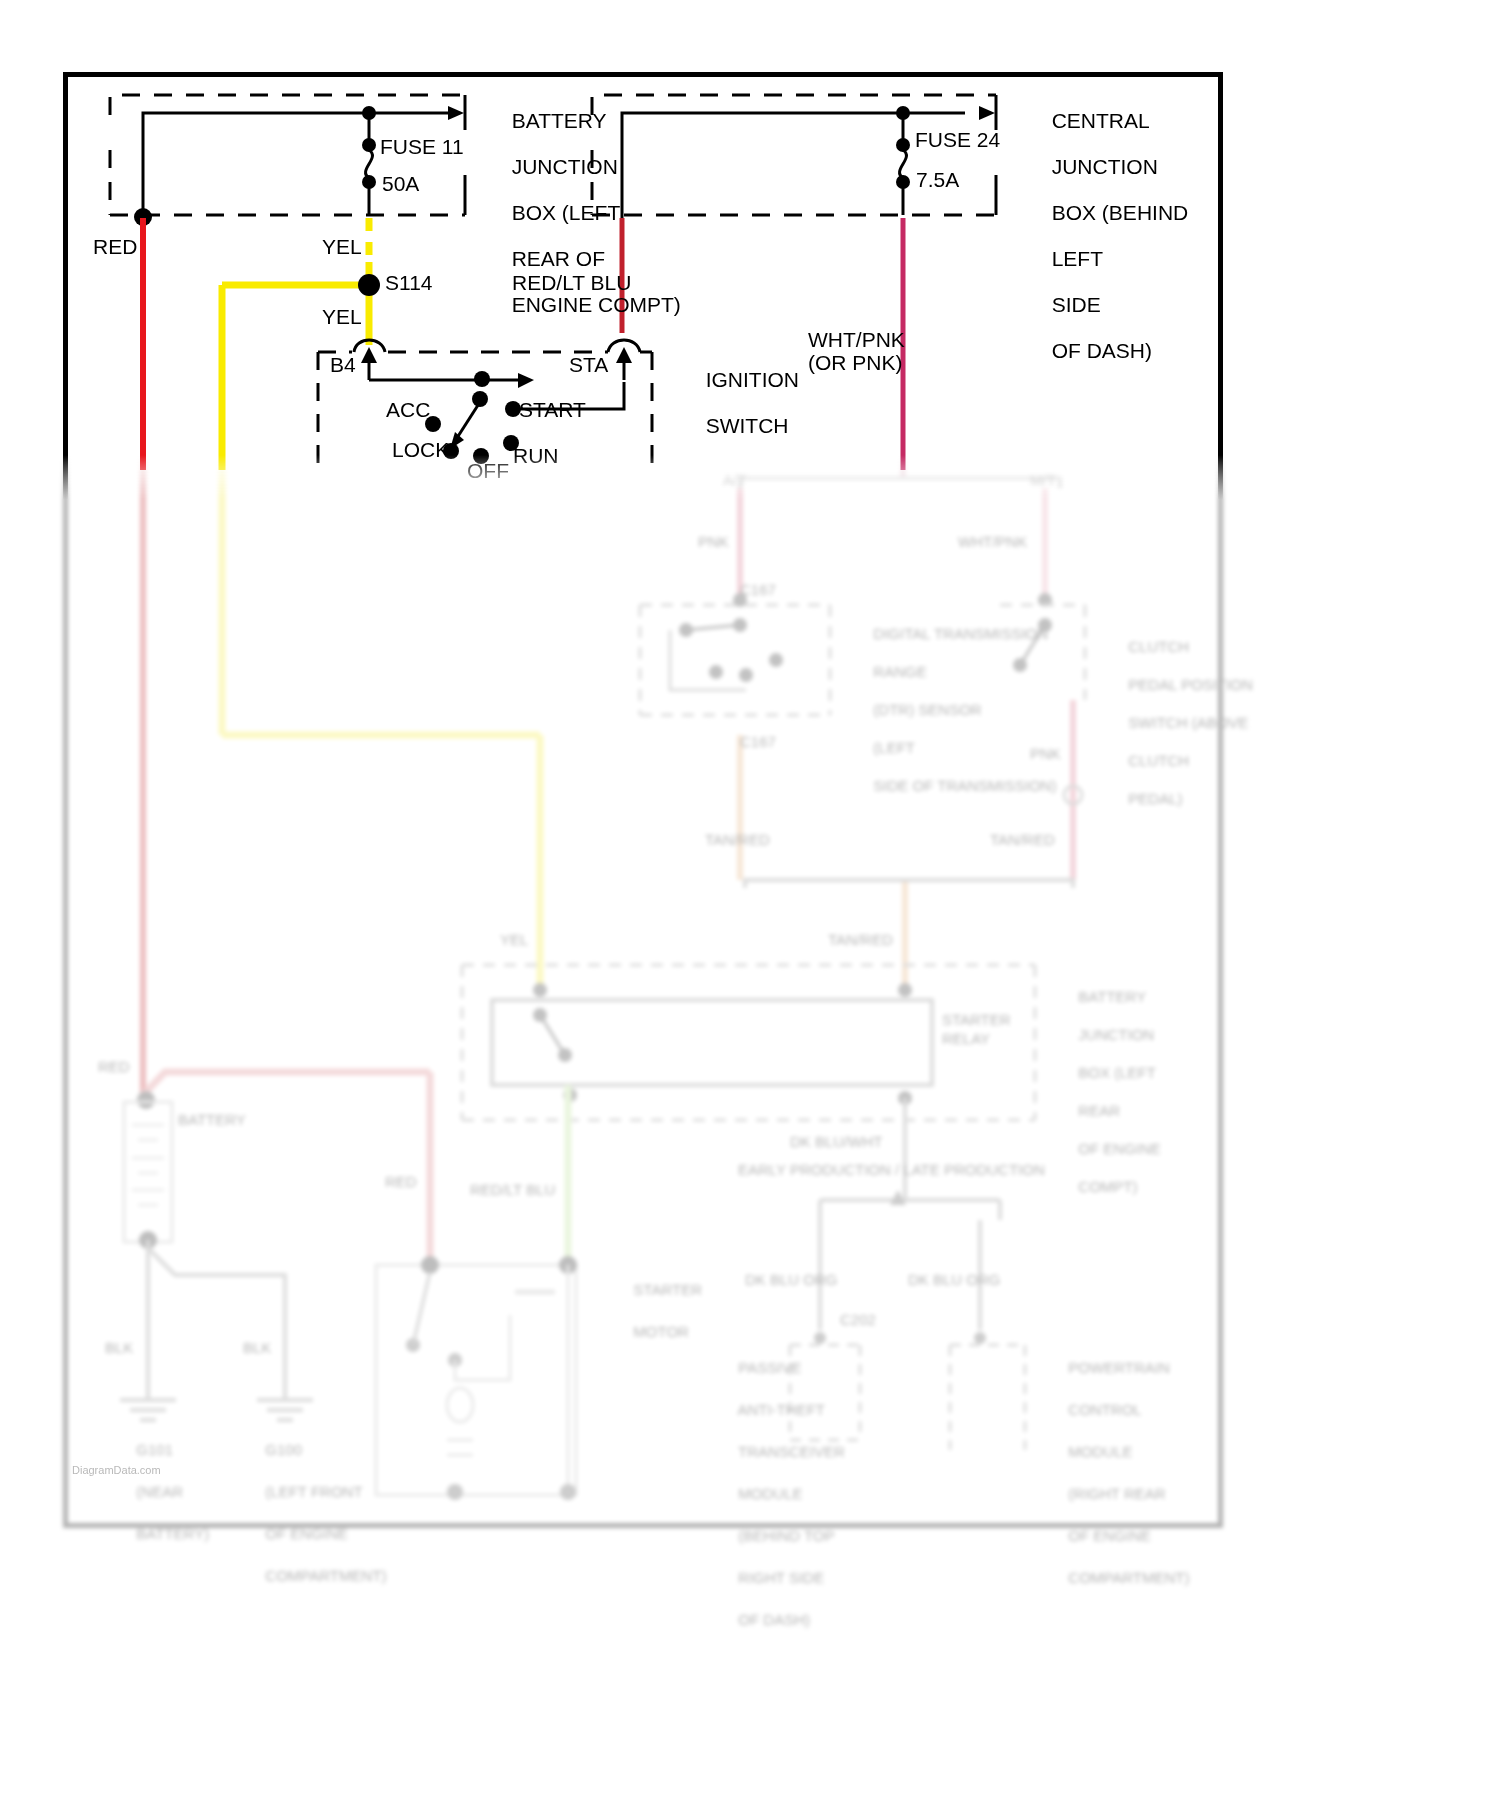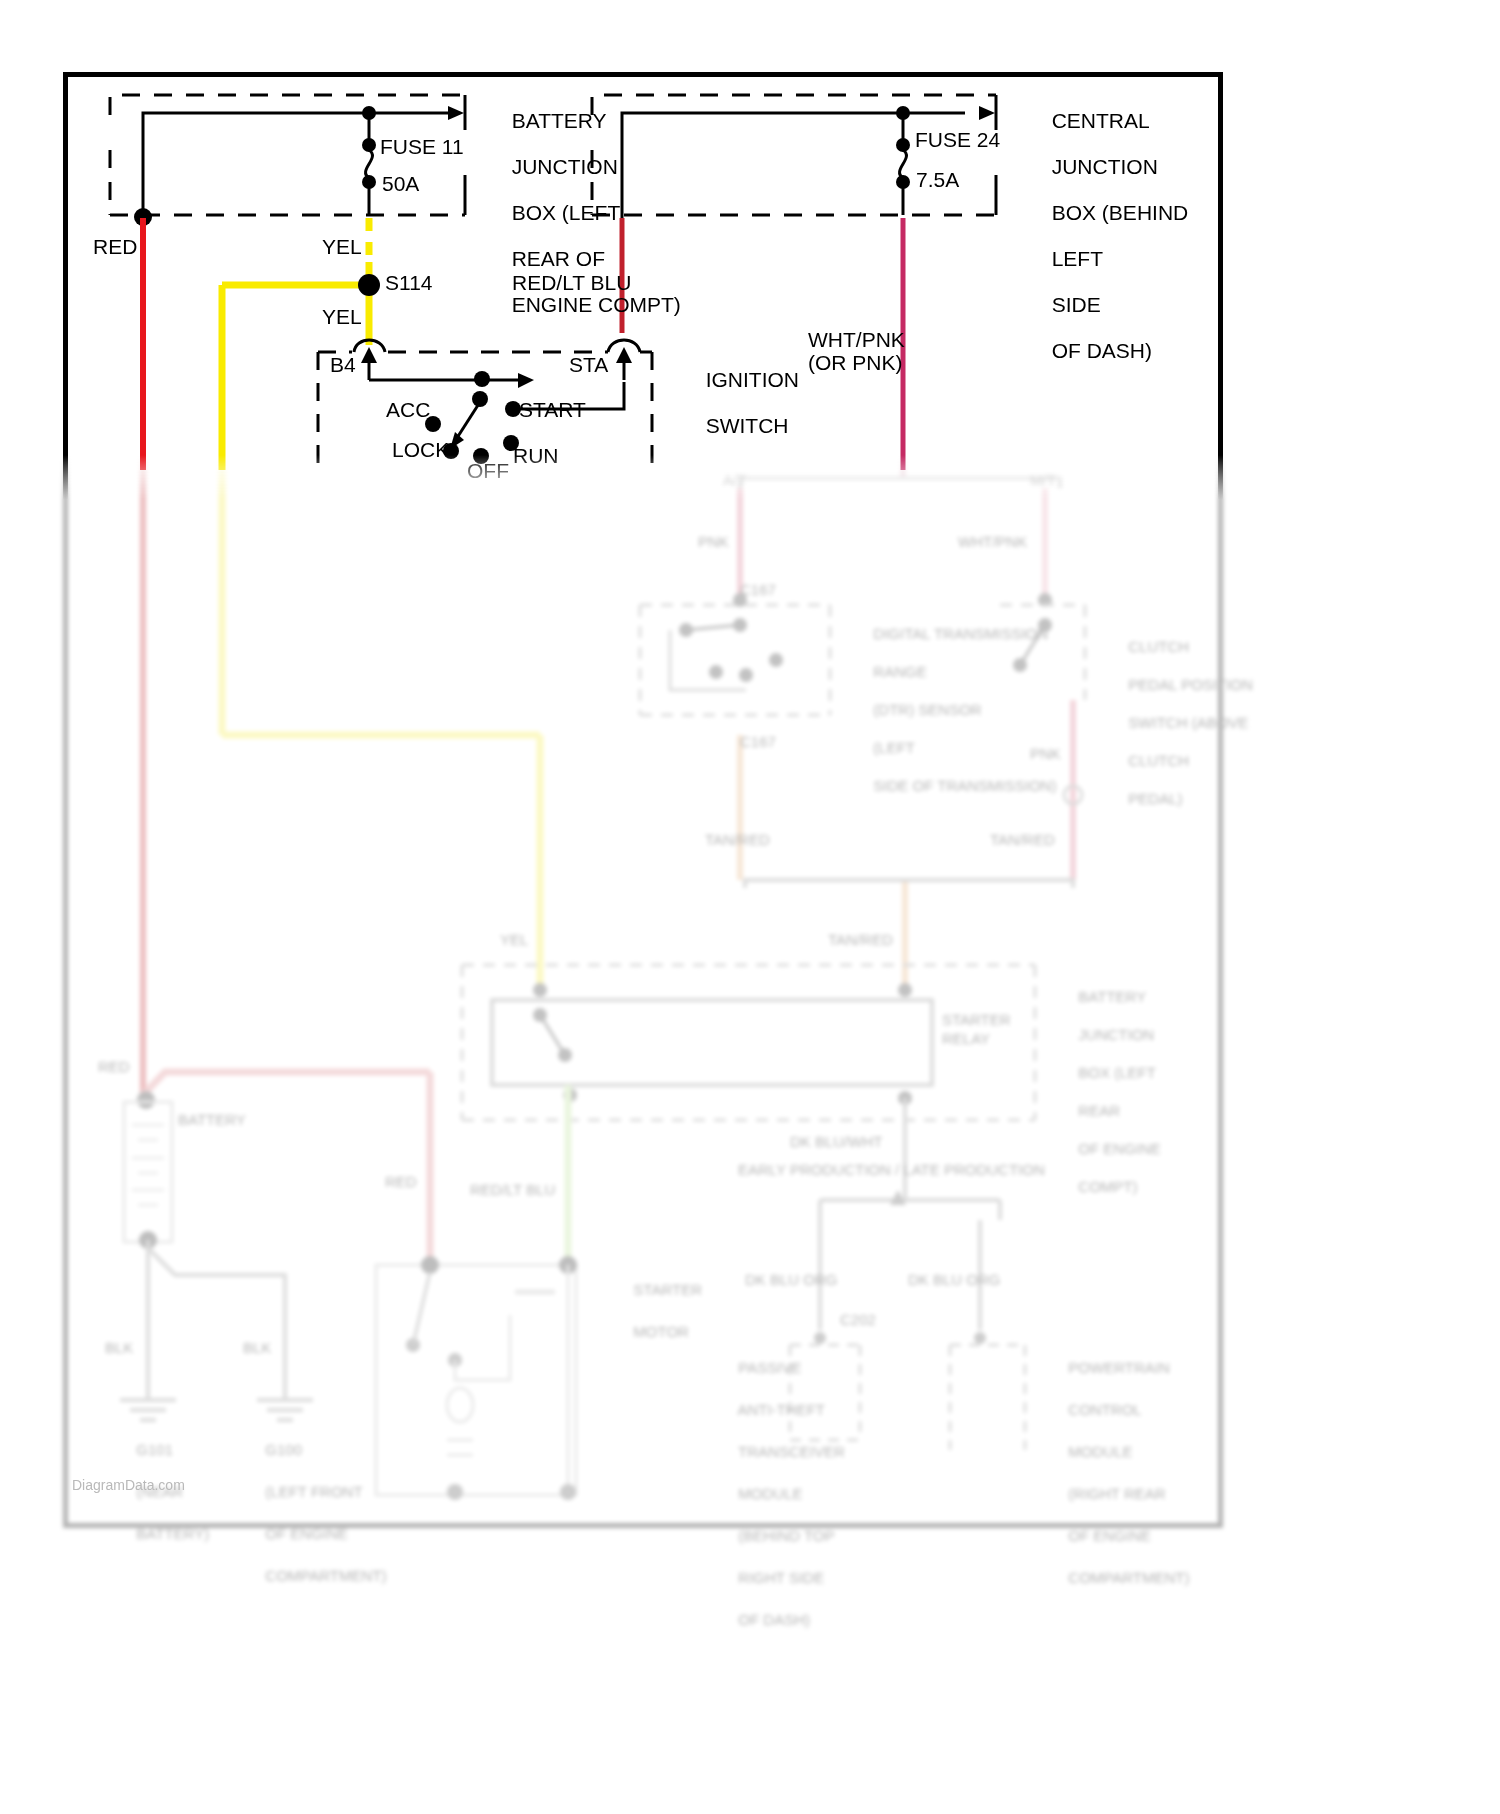--- a/index.html
+++ b/index.html
@@ -19,21 +19,21 @@
                -webkit-mask-image:linear-gradient(to bottom,rgba(0,0,0,0) 455px,rgba(0,0,0,1) 500px,rgba(0,0,0,1) 100%);
                mask-image:linear-gradient(to bottom,rgba(0,0,0,0) 455px,rgba(0,0,0,1) 500px,rgba(0,0,0,1) 100%);}
   .sharp-layer{-webkit-mask-image:linear-gradient(to bottom,rgba(0,0,0,1) 455px,rgba(0,0,0,0) 500px);
                mask-image:linear-gradient(to bottom,rgba(0,0,0,1) 455px,rgba(0,0,0,0) 500px);}
 
   svg{position:absolute;left:0;top:0;}
 
   .lbl{position:absolute;font-family:"Liberation Sans",sans-serif;
        font-size:21px;color:#000;white-space:pre;line-height:23px;letter-spacing:0px;}
   .lbl.tiny{font-size:15px;}
-  .wm{position:absolute;font-size:14px;color:#b9b9b9;margin-top:13px;}
+  .wm{position:absolute;font-size:11px;color:#b9b9b9;}
 </style>
 </head>
 <body>
 
 <div id="stage">
 
   <div class="blurwrap">
 
     <div class="sharp-layer">
       <div class="frame"></div>

